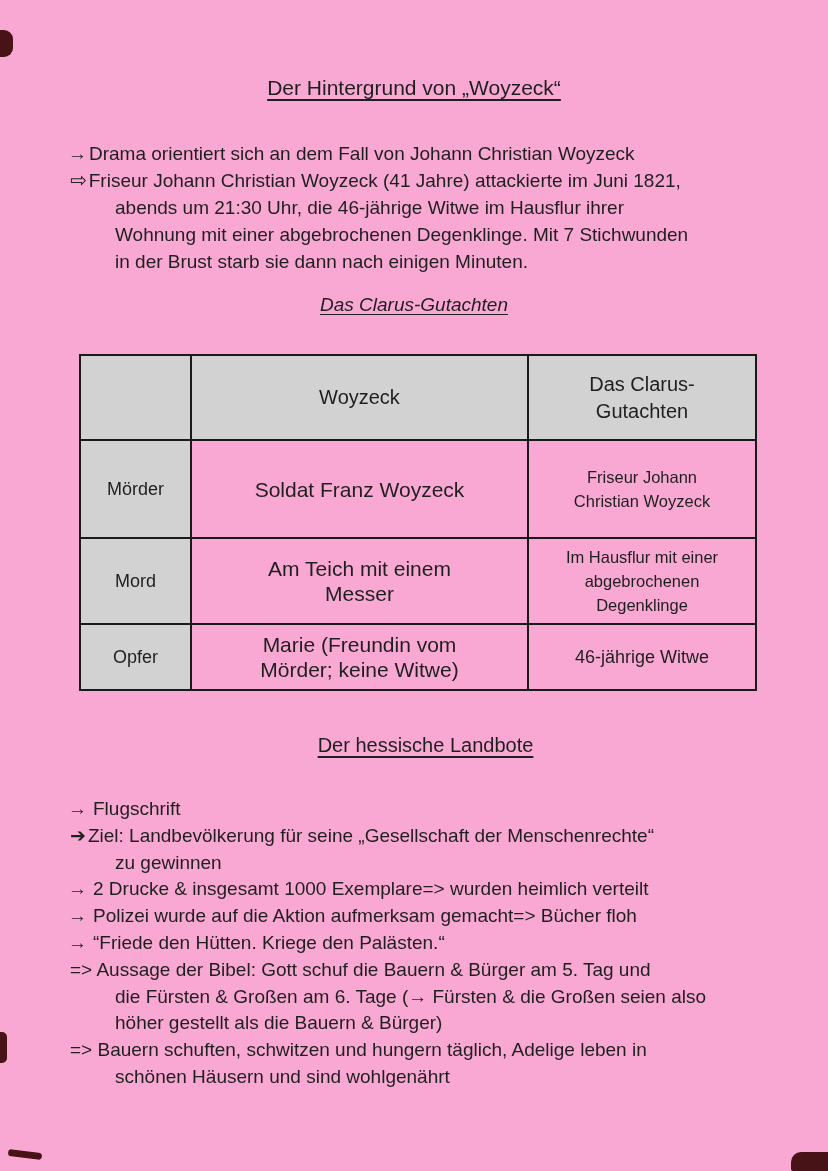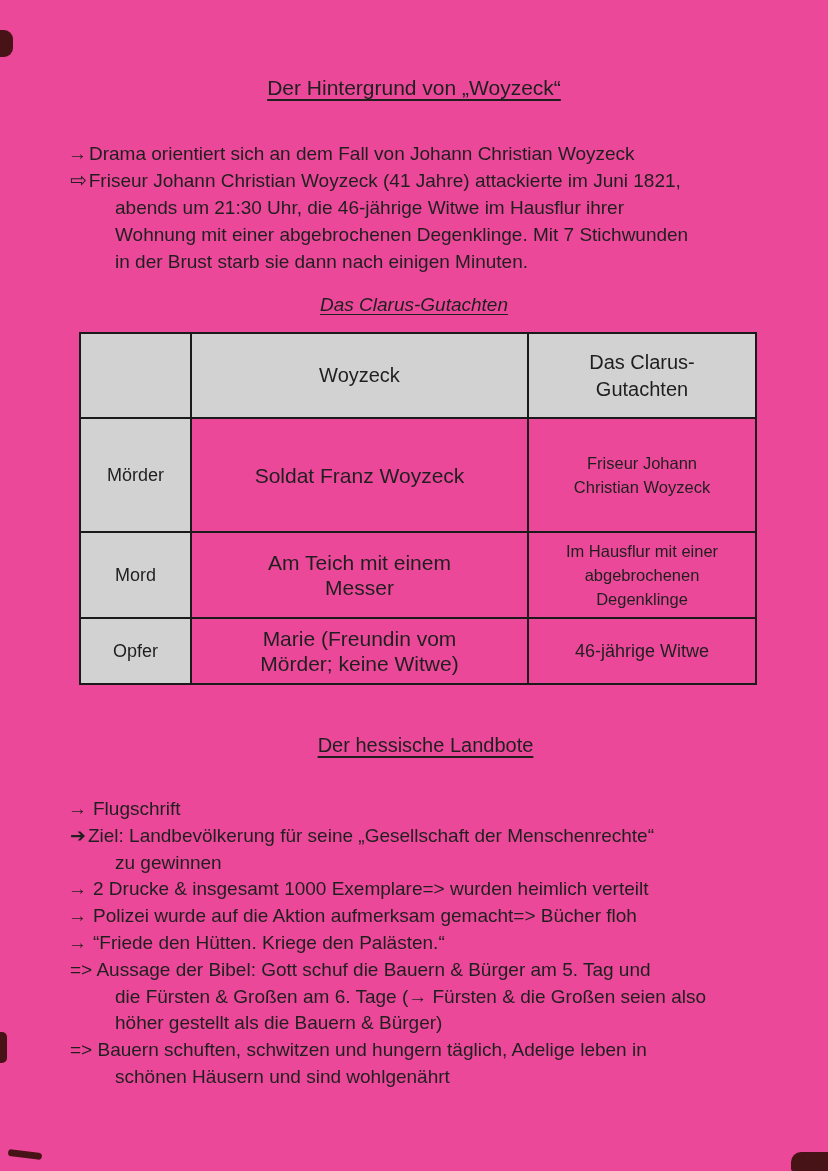--- a/index.html
+++ b/index.html
@@ -1,19 +1,19 @@
 <!DOCTYPE html>
 <html><head>
 <meta charset="utf-8">
 <style>
   html,body{margin:0;padding:0;background:#fff;}
   #page{
     position:relative;
     width:828px;height:1171px;
-    background:#ec4899;
+    background:#f9a8d4;
     font-family:"Liberation Sans","DejaVu Sans",sans-serif;
     color:#1f1f1f;
     overflow:hidden;
   }
   
   .center-abs{position:absolute;left:0;width:100%;text-align:center;}
   .title{top:76px;font-size:21px;}
   .title span{text-decoration:underline;text-underline-offset:4px;text-decoration-thickness:1.5px;}
   .subtitle{top:294px;font-size:19px;font-style:italic;}
   .subtitle span{text-decoration:underline;text-underline-offset:3px;}
@@ -25,35 +25,35 @@
   .list2{top:796px;line-height:26.8px;}
   .ln{white-space:nowrap;}
   .indent-a{padding-left:68px;}   
   .indent-b{padding-left:70px;}   
   .indent-c{padding-left:115px;}  
   .arr{display:inline-block;margin-right:6px;}
   .arr.tight{margin-right:2px;}
   .arr.open{font-size:20px;}
   
   table.clarus{
-    position:absolute;left:79px;top:332px;
+    position:absolute;left:79px;top:354px;
     width:670px;border-collapse:collapse;table-layout:fixed;
   }
   table.clarus td,table.clarus th{
     border:2px solid #1a1a1a;
     text-align:center;vertical-align:middle;
     font-weight:normal;padding:0;
   }
   .col-label{width:109px;}
   .col-woy{width:335px;}
   .col-clar{width:226px;}
   .hdr{background:#d2d2d2;font-weight:bold;font-size:20px;line-height:27px;}
   .hdr-inner{max-width:160px;margin:0 auto;}
   .row-hdr{height:85px;}
-  .row-1{height:114px;}
+  .row-1{height:98px;}
   .row-2{height:86px;}
   .row-3{height:66px;}
   td.label-cell{background:#d2d2d2;font-size:18px;}
   td.woy-cell{font-size:21px;line-height:25px;}
   td.woy-cell .inner{max-width:255px;margin:0 auto;}
   td.clar-cell{font-size:16.5px;line-height:24px;}
   td.clar-cell .inner{max-width:172px;margin:0 auto;}
   td.clar-cell.big{font-size:18px;}
   
   .mark{position:absolute;background:#471317;}

